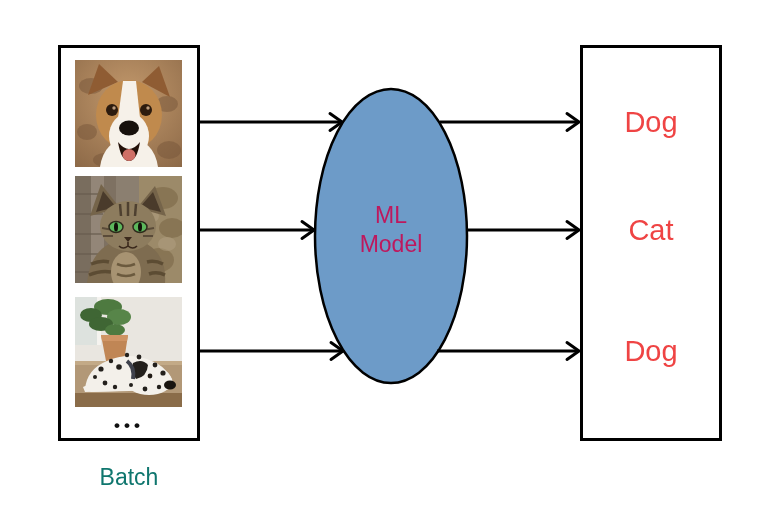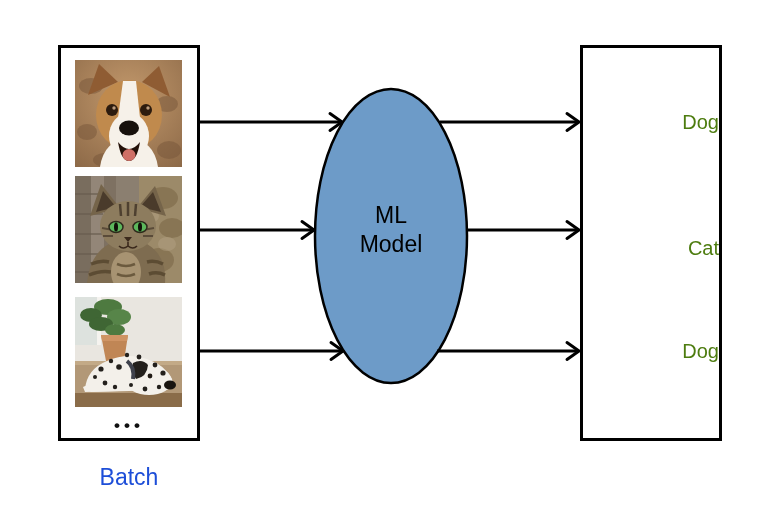--- a/index.html
+++ b/index.html
@@ -41,50 +41,50 @@
     color: #111111;
   }
 
   .caption {
     position: absolute;
     top: 463px;
     width: 142px;
     text-align: center;
     font-size: 23px;
     line-height: 28px;
-    color: #1d4ed8;
+    color: #0f766e;
   }
   #batch-caption { left: 58px; }
   #predictions-caption { left: 580px; }
 
   .pred-item {
     position: absolute;
     left: 0;
     width: 100%;
     height: 30px;
     line-height: 30px;
-    text-align: right;
-    font-size: 20px;
-    color: #4d7c0f;
+    text-align: center;
+    font-size: 29px;
+    color: #ef4444;
   }
   #pred-1 { top: 59px; }
-  #pred-2 { top: 167px; margin-top: 18px; }
+  #pred-2 { top: 167px; }
   #pred-3 { top: 288px; }
 
   .svg-layer { position: absolute; left: 0; top: 0; }
 
   .model-label {
     position: absolute;
     left: 346px;
     top: 201px;
     width: 90px;
     text-align: center;
     font-size: 23px;
     line-height: 29px;
-    color: #000000;
+    color: #be185d;
   }
 </style>
 </head>
 <body>
 
 <div class="canvas">
 
   <svg class="svg-layer" width="779" height="516" viewBox="0 0 779 516">
     <defs>
       <marker id="arrowhead" markerUnits="userSpaceOnUse" markerWidth="34" markerHeight="34" viewBox="-17 -17 34 34" refX="0" refY="0" orient="auto">

